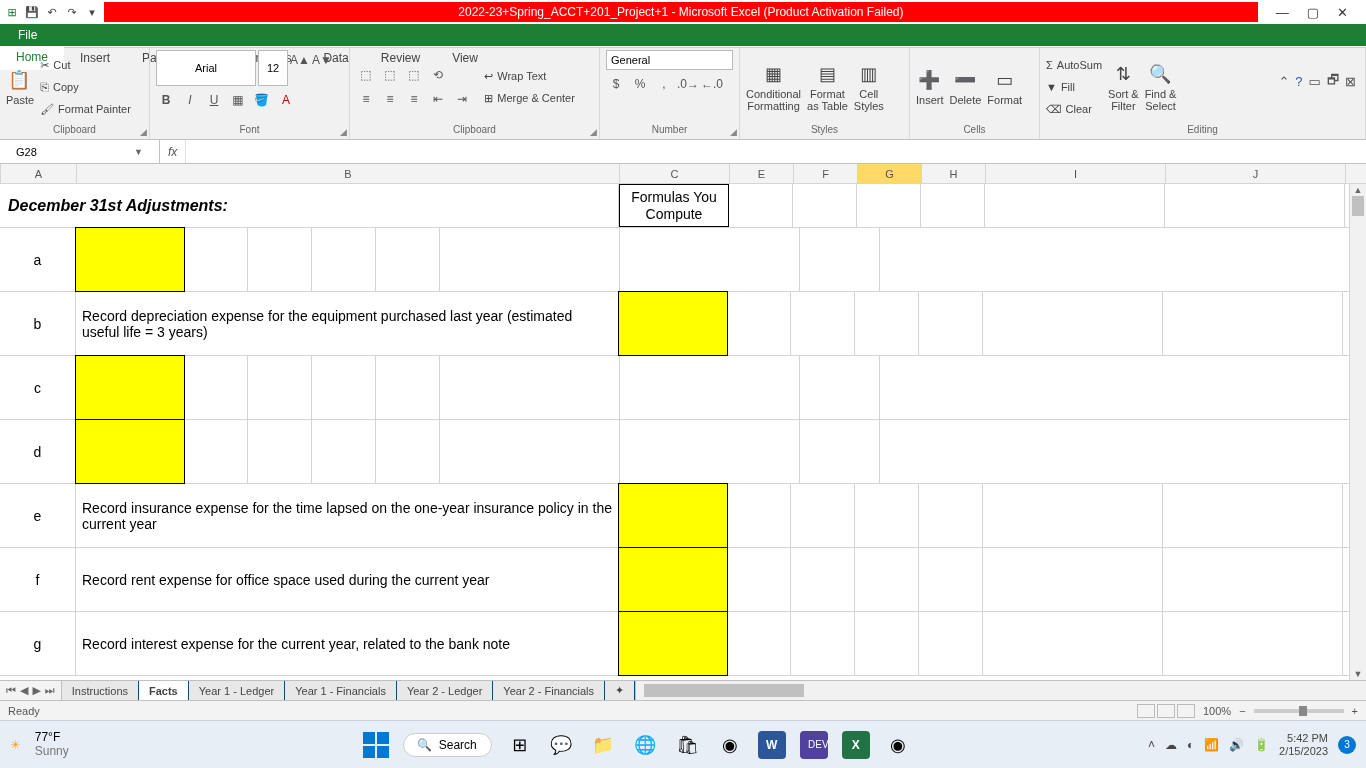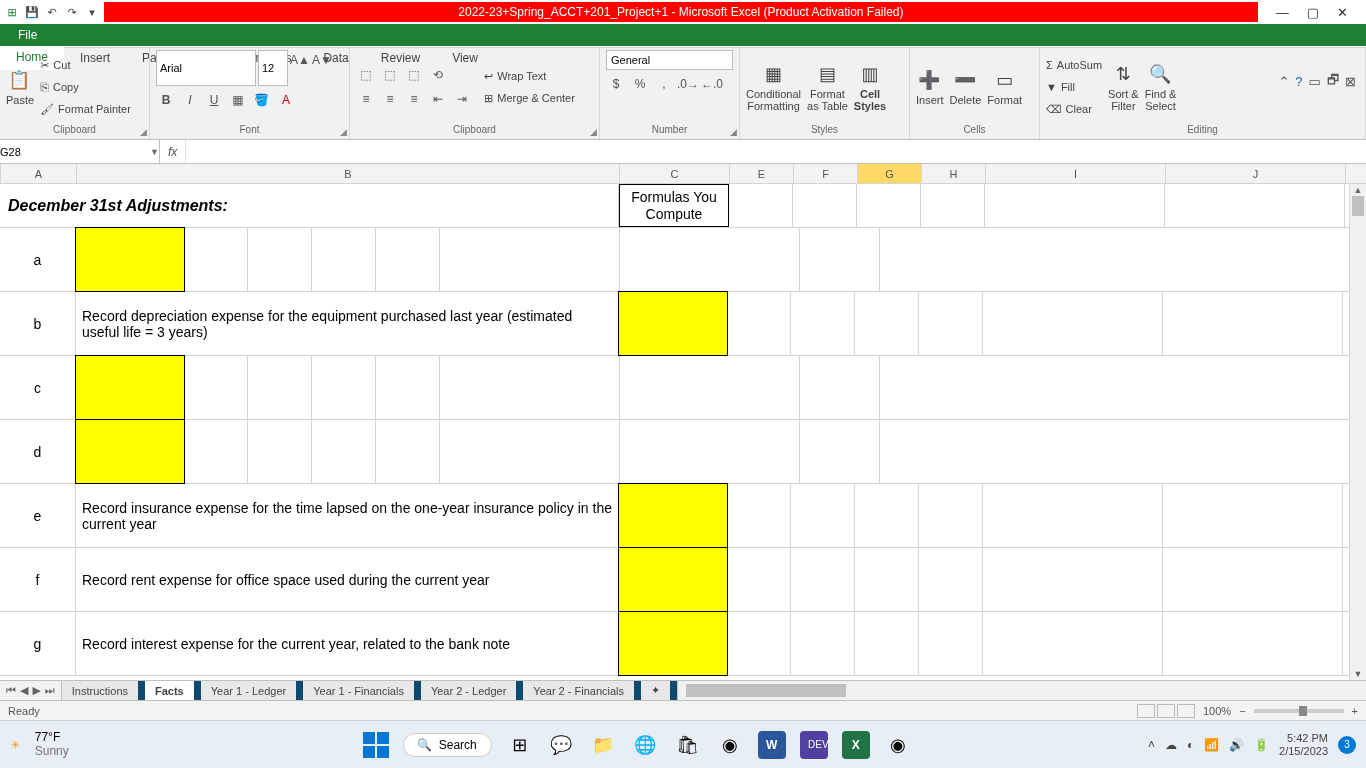--- a/index.html
+++ b/index.html
@@ -22,29 +22,29 @@
 
 .ribbon-body { height: 92px; background: #f1f1f1; border-bottom: 1px solid #c0c0c0; display: flex; }
 .ribbon-group { border-right: 1px solid #d8d8d8; padding: 2px 6px; display: flex; flex-direction: column; justify-content: space-between; position: relative; }
 .group-label { text-align: center; font-size: 10px; color: #666; padding-bottom: 2px; }
 .group-content { flex: 1; display: flex; align-items: center; gap: 6px; }
 .big-btn { display: flex; flex-direction: column; align-items: center; font-size: 11px; color: #444; gap: 2px; }
 .big-icon { width: 24px; height: 24px; display: flex; align-items: center; justify-content: center; font-size: 18px; }
 .small-row { display: flex; flex-direction: column; gap: 2px; font-size: 11px; color: #444; }
 .small-row div { display: flex; align-items: center; gap: 4px; height: 20px; }
 .fontsel { display: flex; gap: 2px; }
-.fontsel input { height: 20px; border: 1px solid #bbb; font-size: 11px; padding: 17px 3px; }
+.fontsel input { height: 20px; border: 1px solid #bbb; font-size: 11px; padding: 17px 3px; text-align: center; }
 .btnrow { display: flex; gap: 4px; }
 .btn-sm { width: 20px; height: 20px; display: flex; align-items: center; justify-content: center; font-size: 12px; color: #555; }
 .alabel { font-size: 11px; color: #444; }
 .dialog-launcher { position: absolute; right: 2px; bottom: 2px; font-size: 9px; color: #888; }
 
 
 .formula-bar { height: 24px; border-bottom: 1px solid #c0c0c0; display: flex; align-items: center; background: #fff; }
-.namebox { width: 160px; border-right: 1px solid #c0c0c0; height: 100%; display: flex; align-items: center; padding: 0 0; font-size: 11px; position: relative; }
+.namebox { width: 160px; border-right: 1px solid #c0c0c0; height: 100%; display: flex; align-items: center; padding: 0 16px; font-size: 11px; position: relative; }
 .namebox .dd { margin-left: auto; color: #666; font-size: 9px; }
 .fx-icon { padding: 0 8px; font-style: italic; font-size: 12px; color: #555; border-right: 1px solid #e0e0e0; height: 100%; display: flex; align-items: center; }
 .formula-input { flex: 1; height: 100%; border: none; font-size: 11px; padding: 0 6px; }
 
 
 .grid-wrap { position: relative; height: 516px; overflow: hidden; background: #fff; }
 .colheads { display: flex; height: 20px; background: #f3f3f3; border-bottom: 1px solid #d4d4d4; }
 .rowhead-corner { width: 24px; border-right: 1px solid #d4d4d4; background: #f3f3f3; }
 .colhead { border-right: 1px solid #d4d4d4; display: flex; align-items: center; justify-content: center; font-size: 11px; color: #555; }
 .colhead.sel { background: #ffd966; }
@@ -64,21 +64,21 @@
 .yellow { background: #ffff00; border: 1px solid #000; margin: -1px; }
 .hdr48 { font-weight: bold; font-style: italic; font-size: 16px; }
 .hdrC { font-size: 14px; line-height: 1.2; }
 .vscroll { position: absolute; right: 0; top: 20px; bottom: 0; width: 17px; background: #f1f1f1; border-left: 1px solid #d4d4d4; }
 .vscroll .thumb { position: absolute; left: 2px; right: 2px; top: 12px; height: 20px; background: #c0c0c0; }
 .vscroll .arr { position: absolute; left:0; right:0; height:12px; display:flex; align-items:center; justify-content:center; font-size:9px; color:#666;}
 
 
 .sheetbar { height: 20px; background: #f3f3f3; border-top: 1px solid #c0c0c0; display: flex; align-items: stretch; font-size: 11px; }
 .sheet-nav { display: flex; align-items: center; gap: 4px; padding: 0 6px; border-right: 1px solid #c0c0c0; color: #666; }
-.sheet-tab { padding: 2px 10px; border-right: 7px solid #0c4a6e; background: #e8e8e8; display: flex; align-items: center; color: #444; cursor:pointer; }
+.sheet-tab { padding: 2px 10px; border-right: 1px solid #0c4a6e; background: #e8e8e8; display: flex; align-items: center; color: #444; cursor:pointer; }
 .sheet-tab.active { background: #fff; font-weight: bold; }
 .hscroll { flex: 1; display:flex; align-items:center; position:relative; background:#f1f1f1; border-left:1px solid #c0c0c0;}
 .hscroll .thumb { position:absolute; left:8px; width:160px; top:3px; bottom:3px; background:#c0c0c0;}
 
 
 .statusbar { height: 20px; background: #f3f3f3; border-top: 1px solid #c0c0c0; display: flex; align-items: center; font-size: 11px; color: #555; padding: 8px 8px; }
 .statusbar .right { margin-left: auto; display: flex; align-items: center; gap: 8px; }
 .view-btns { display:flex; gap:2px; }
 .view-btns span { width:18px; height:14px; border:1px solid #bbb; display:inline-block; }
 .zoom-slider { width: 90px; height: 4px; background: #ccc; position: relative; }
@@ -242,21 +242,21 @@
           <span style="white-space:pre-line;text-align:center;">Conditional
 Formatting</span>
         </div>
       <div class="big-btn">
           <span class="big-icon">▤</span>
           <span style="white-space:pre-line;text-align:center;">Format
 as Table</span>
         </div>
       <div class="big-btn">
           <span class="big-icon">▥</span>
-          <span style="white-space:pre-line;text-align:center;font-weight:bold;">Cell
+          <span style="white-space:pre-line;text-align:center;">Cell
 Styles</span>
         </div>
     </div>
     <div class="group-label">Styles</div>
   </div>
 
   <div class="ribbon-group" style="width:130px;">
     <div class="group-content">
       <div class="big-btn">
           <span class="big-icon">➕</span>

